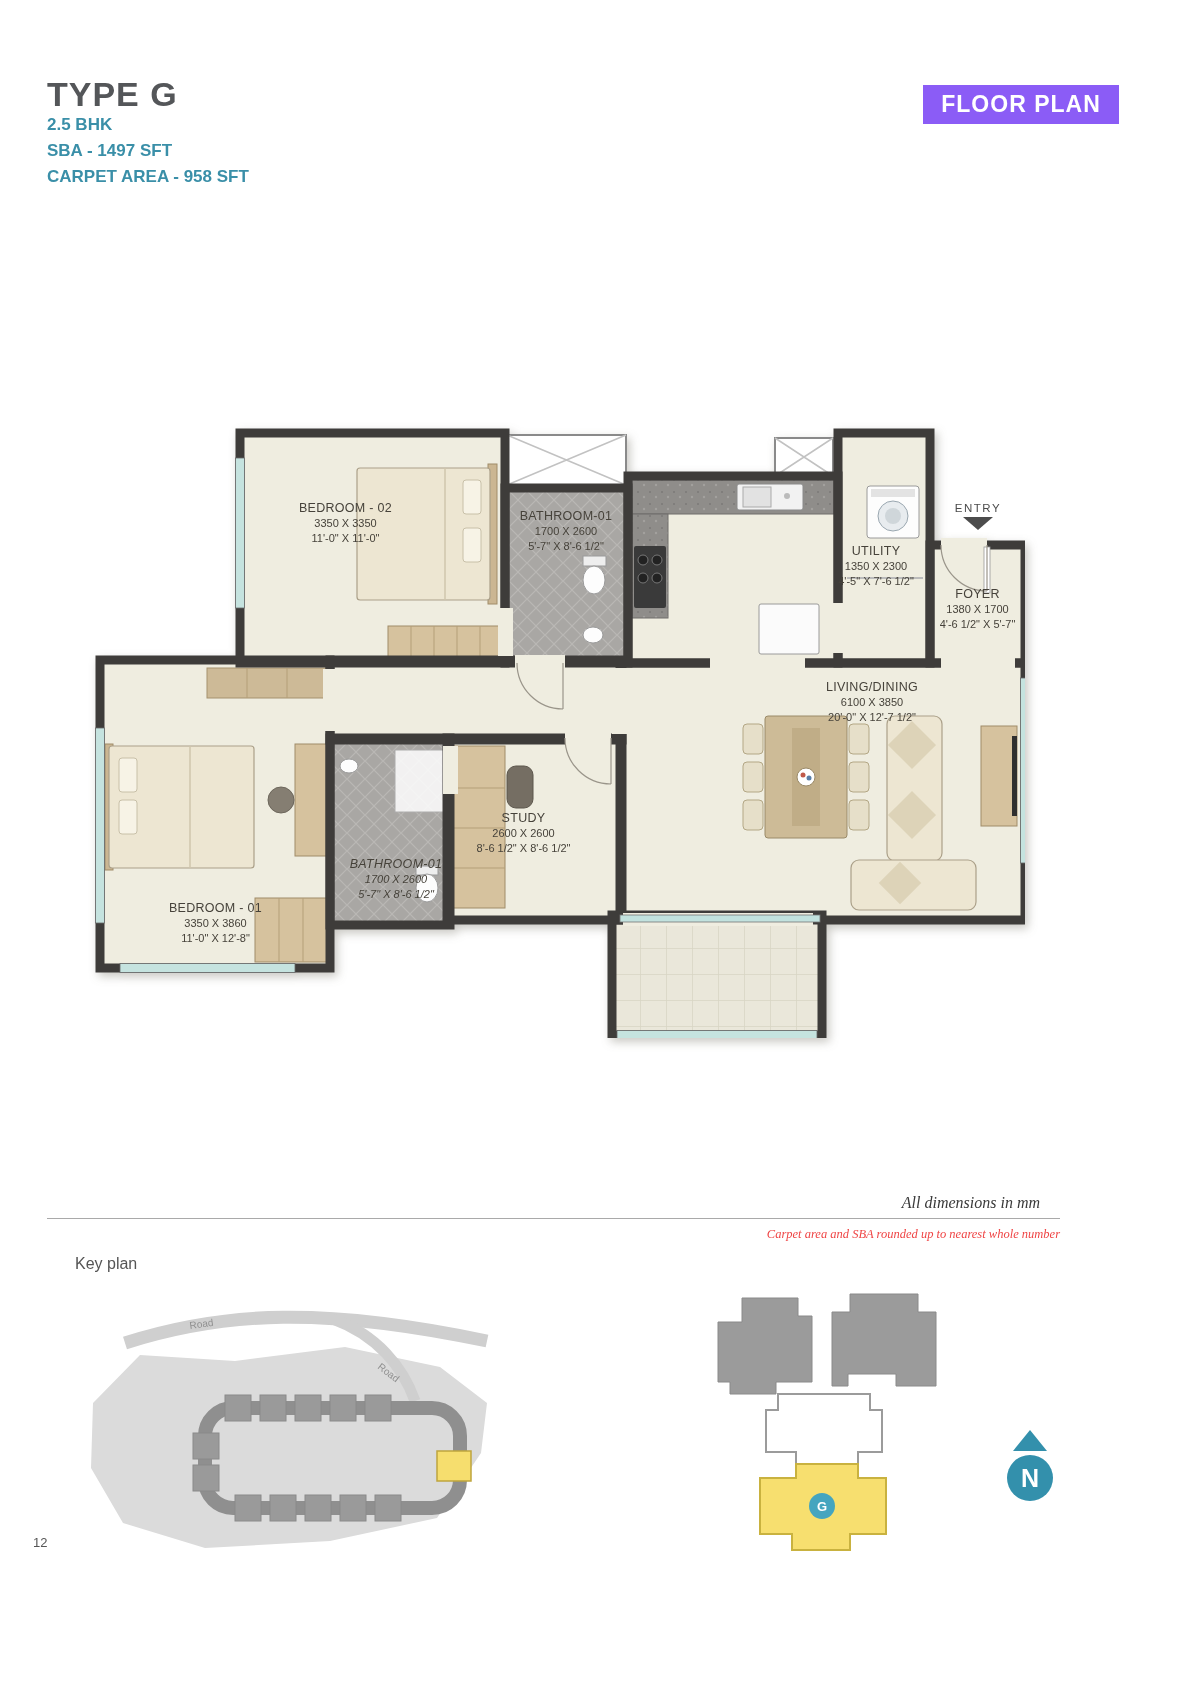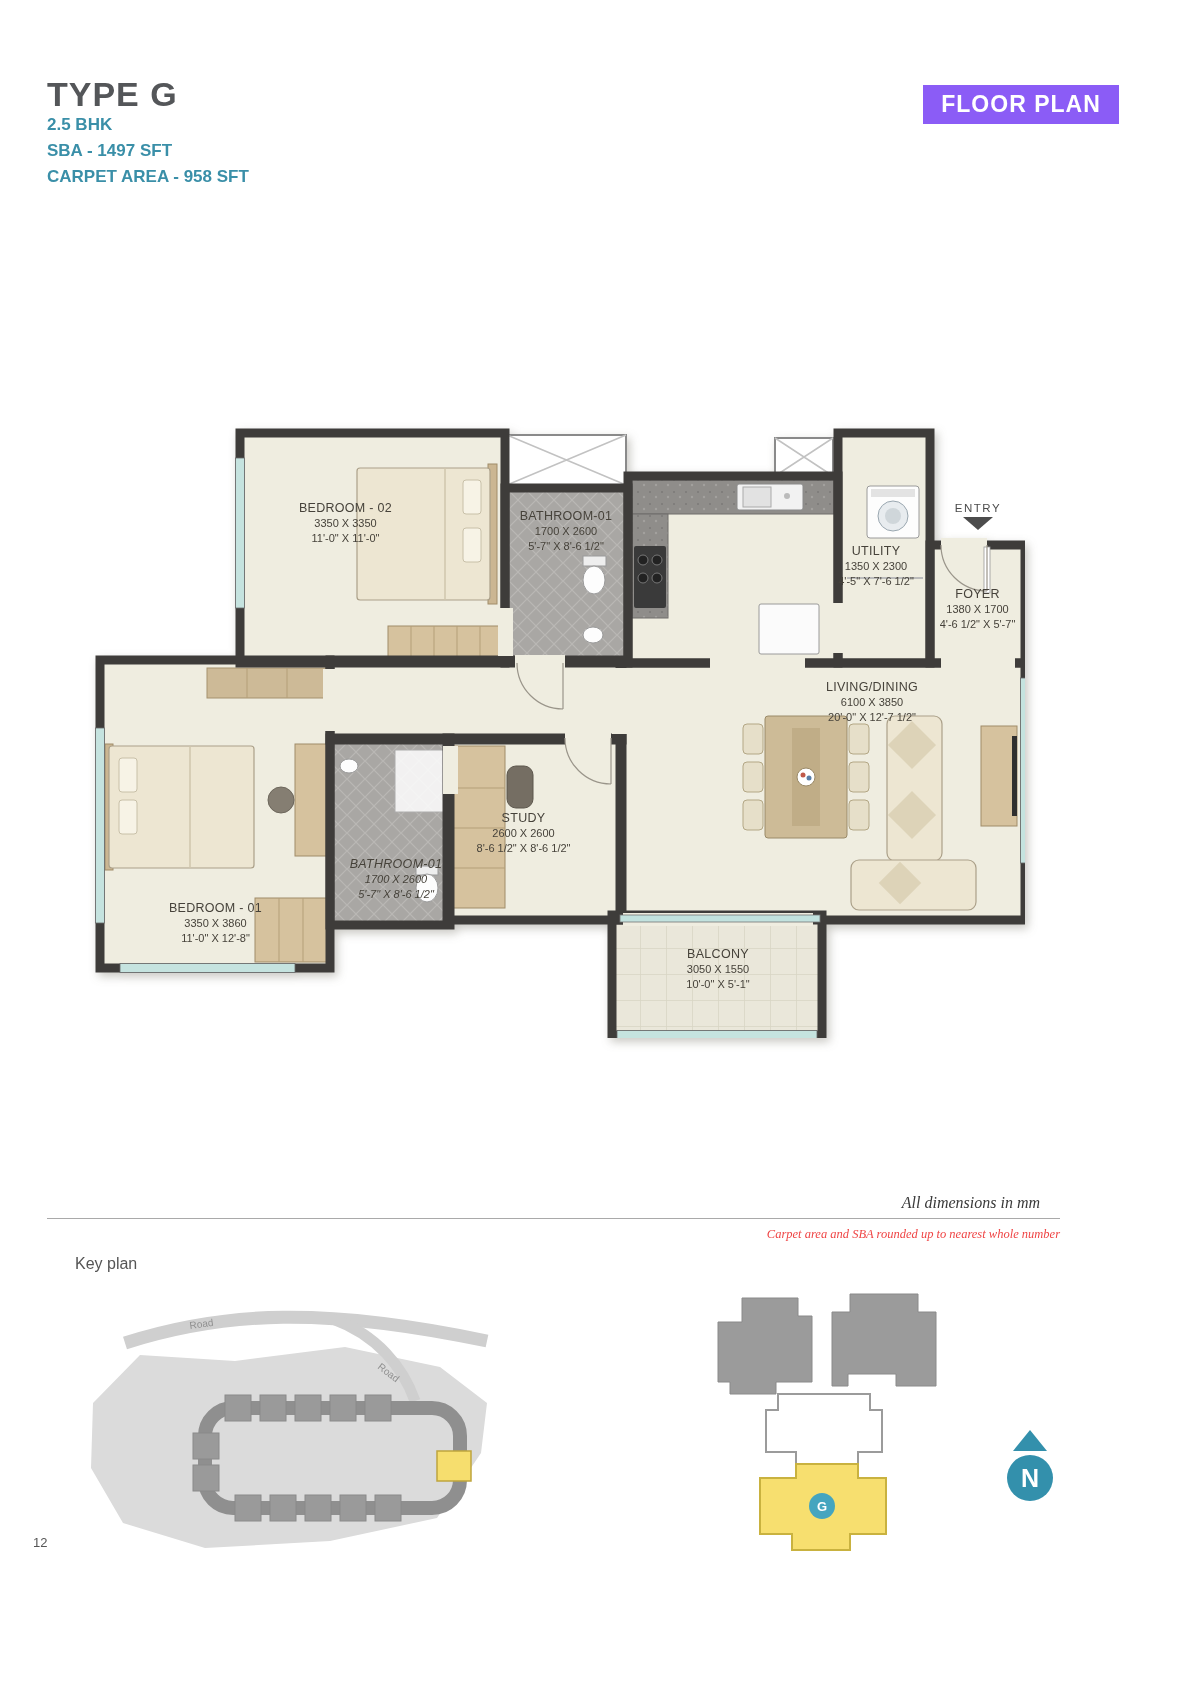--- a/index.html
+++ b/index.html
@@ -244,25 +244,20 @@
     </div>
     <div class="room-label" style="left:225px; top:428px; width:152px;font-style:italic;">
       <div class="rname">BATHROOM-01</div>
       <div class="rdim">1700 X 2600</div>
       <div class="rdim">5'-7" X 8'-6 1/2"</div>
     </div>
     <div class="room-label" style="left:28px; top:472px; width:185px;">
       <div class="rname">BEDROOM - 01</div>
       <div class="rdim">3350 X 3860</div>
       <div class="rdim">11'-0" X 12'-8"</div>
-    </div>
-    <div class="room-label" style="left:528px; top:518px; width:190px;">
-      <div class="rname">BALCONY</div>
-      <div class="rdim">3050 X 1550</div>
-      <div class="rdim">10'-0" X 5'-1"</div>
     </div>
 
     <div class="entry">
       <div class="etext">ENTRY</div>
       <div class="entry-arrow"></div>
     </div>
   </div>
 
   <div class="note-dims">All dimensions in mm</div>
   <div class="divider"></div>

